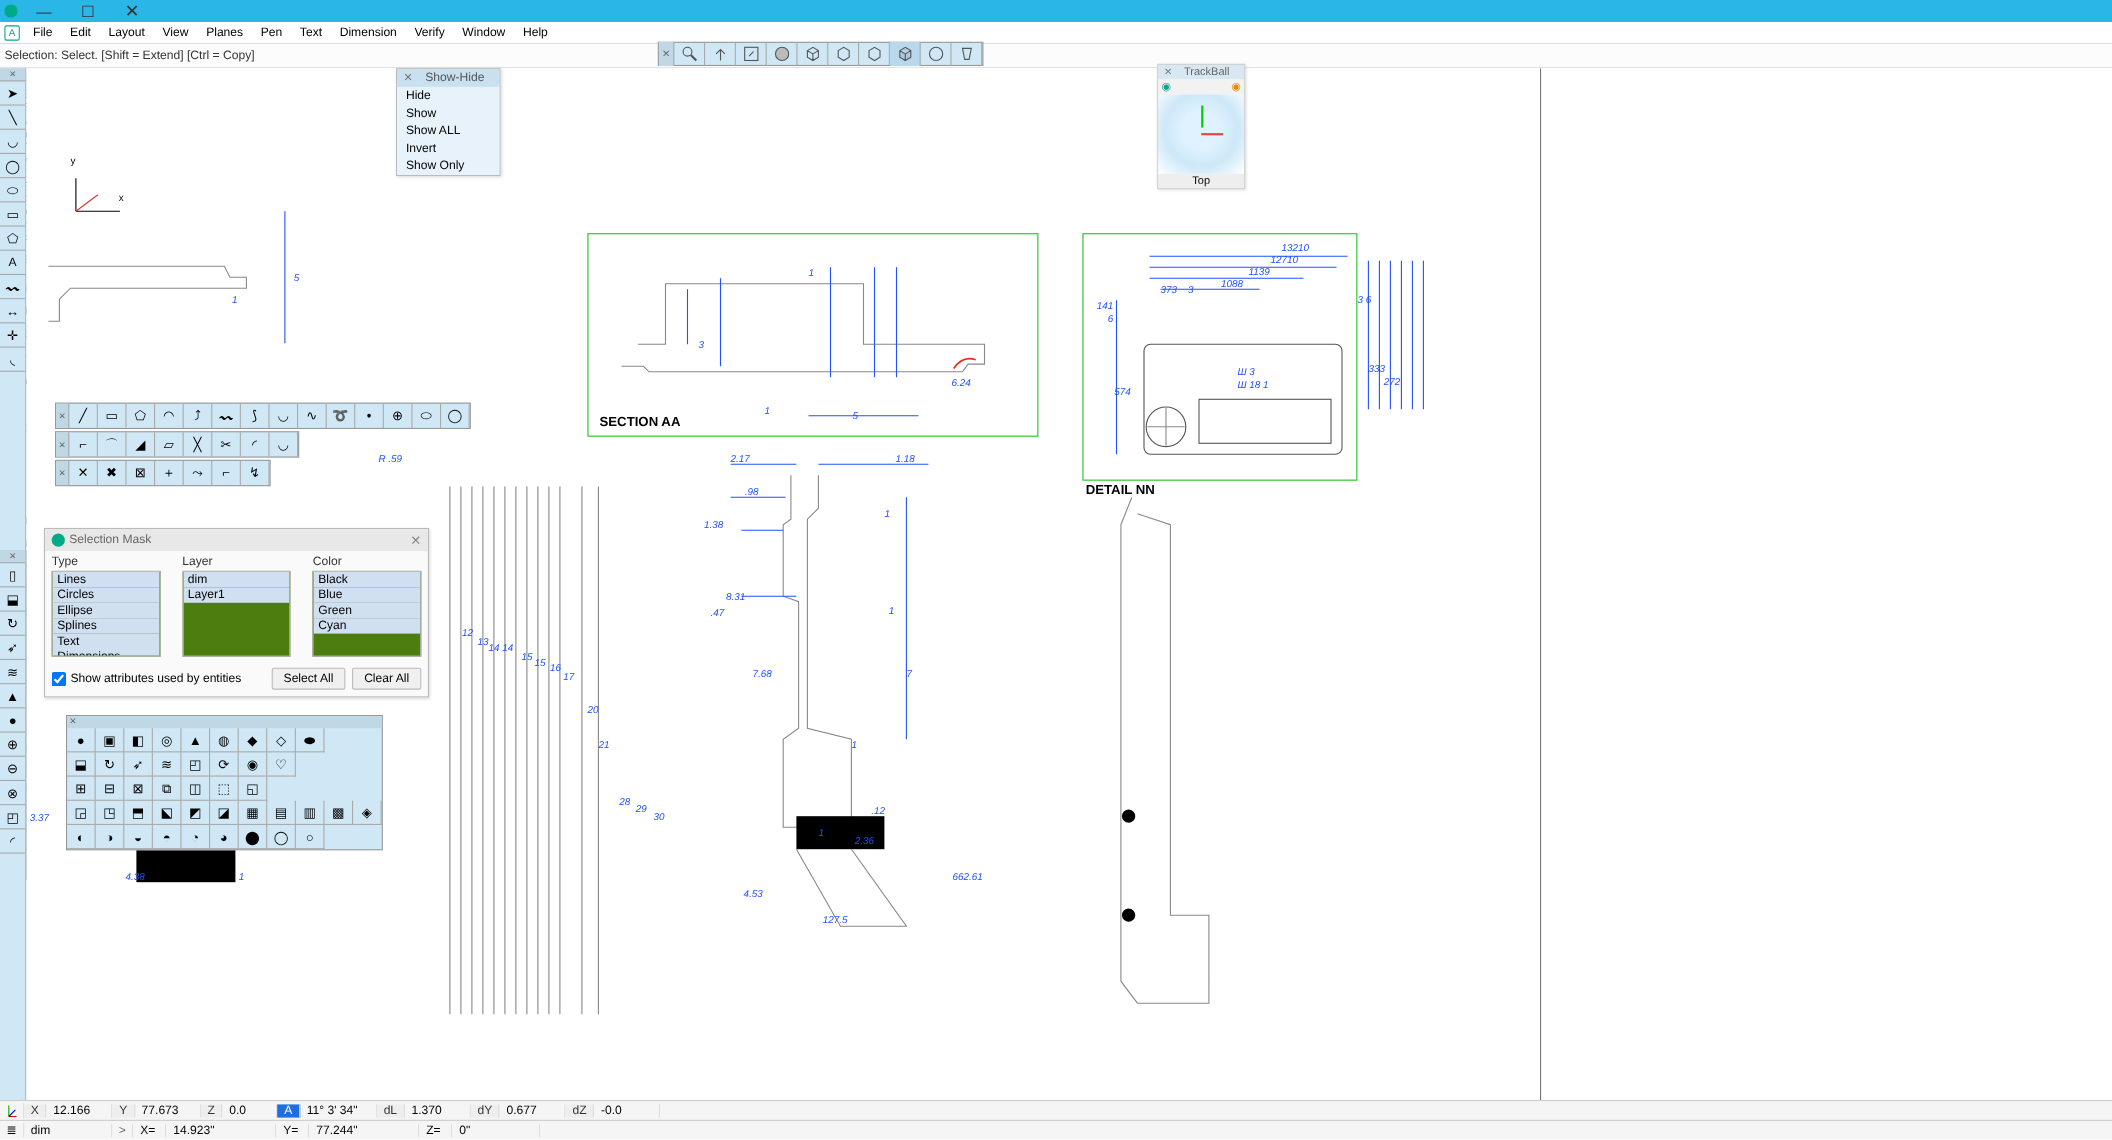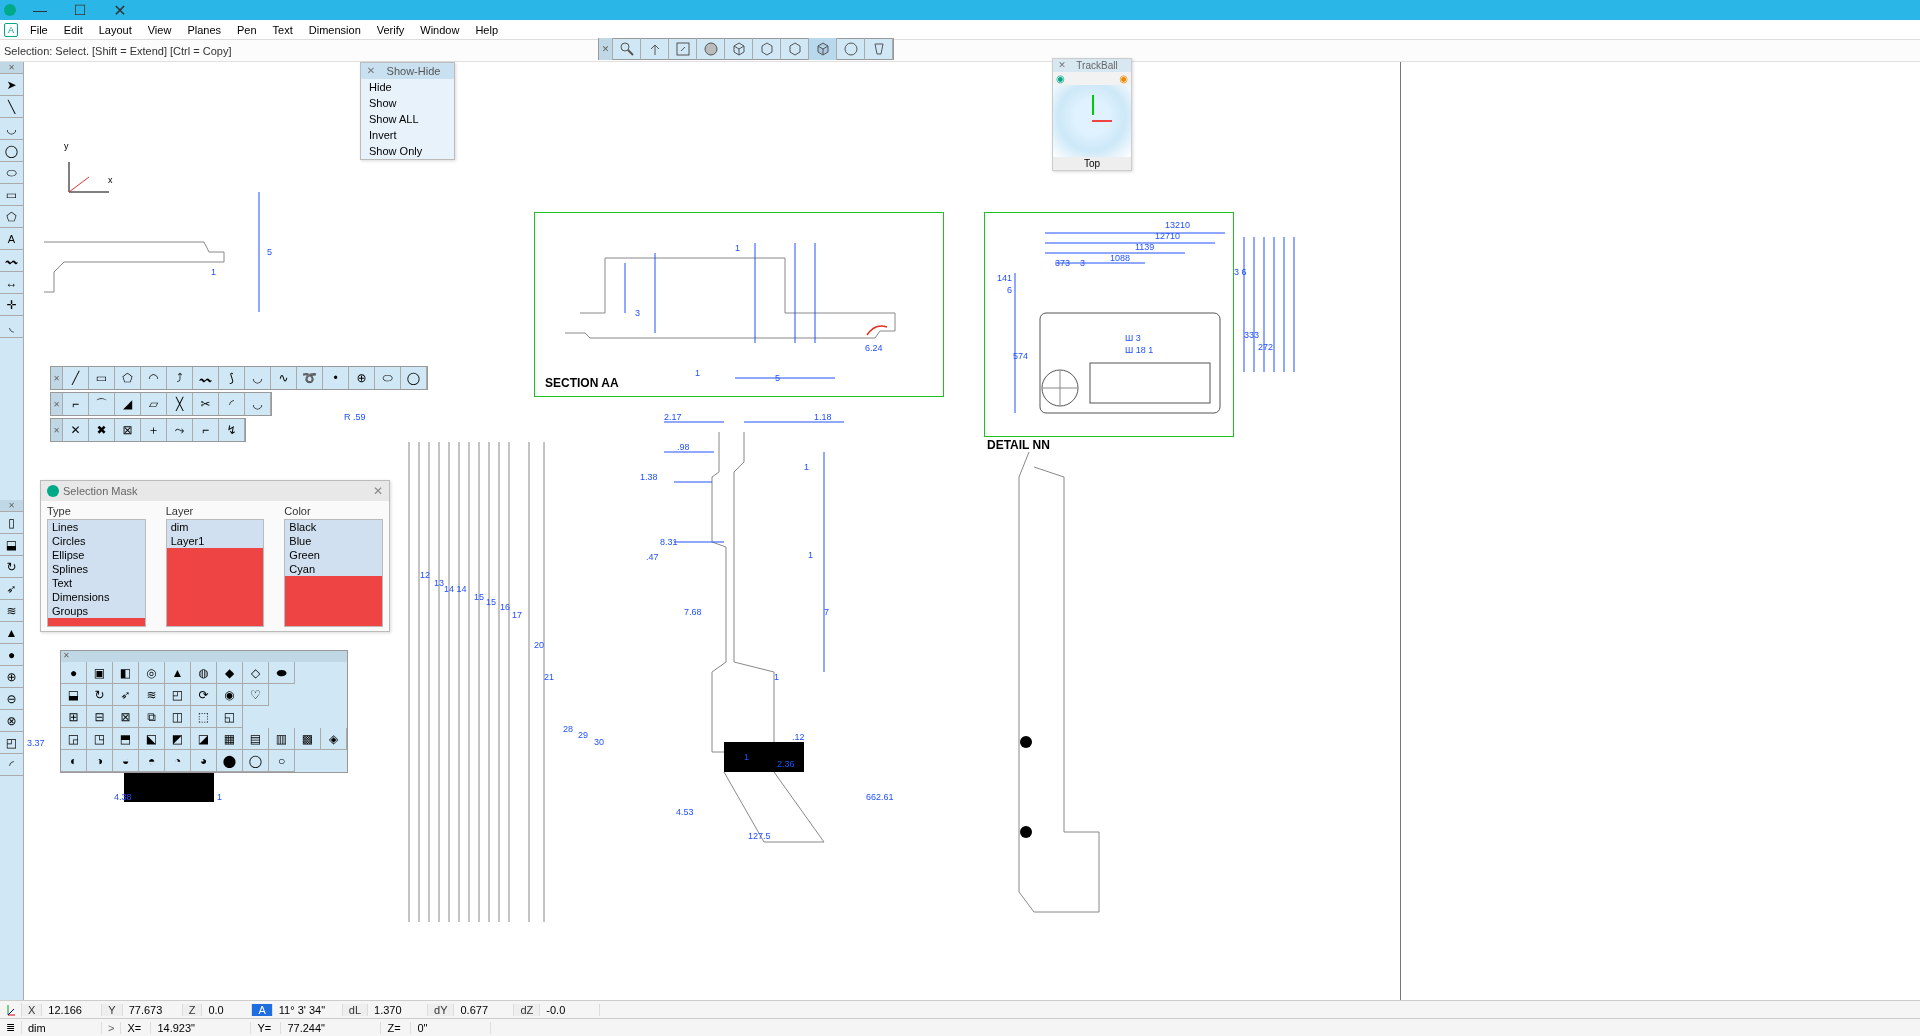--- a/index.html
+++ b/index.html
@@ -37,21 +37,21 @@
 .axis { position: absolute; left: 40px; top: 85px; width: 50px; height: 50px; }
 .axis svg { position: absolute; left: 0; bottom: 0; }
 
 
 .section-box { position: absolute; border: 1.5px solid #1ec11e; }
 .section-aa { left: 510px; top: 150px; width: 410px; height: 185px; }
 .detail-nn { left: 960px; top: 150px; width: 250px; height: 225px; }
 .section-label { font-weight: bold; font-size: 12px; position: absolute; }
 
 
-.dim { color: #2050ff; font-size: 9px; position: absolute; }
+.dim { color: #2050ff; font-size: 9px; position: absolute; font-style: italic; }
 
 
 .panel { position: absolute; background: #f3f3f3; border: 1px solid #bbb; box-shadow: 1px 1px 3px rgba(0,0,0,0.15); font-size: 11px; }
 .panel .panel-title { background: #e8e8e8; padding: 3px 6px; color: #666; font-size: 11px; display: flex; align-items: center; }
 .panel .panel-title .picon { width: 12px; height: 12px; background: #0a8; border-radius: 50%; margin-right: 4px; }
 .panel .panel-title .px { margin-left: auto; font-size: 12px; color: #888; cursor: pointer; }
 
 
 .show-hide { left: 360px; top: 62px; width: 95px; }
 .show-hide .sh-title { background: #c8e0f0; padding: 2px 4px; text-align: center; font-size: 11px; color: #555; display: flex; }
@@ -65,21 +65,21 @@
 .trackball .tb-body { height: 72px; background: radial-gradient(circle at 50% 45%, #e0f2ff 30%, #cde8f8 60%, #fff 100%); position: relative; }
 .trackball .tb-foot { text-align: center; font-size: 10px; padding: 1px; background: #eee; }
 .trackball .cross-v { position: absolute; left: 50%; top: 10px; width: 0; height: 20px; border-left: 2px solid #0c0; }
 .trackball .cross-h { position: absolute; left: 50%; top: 35px; width: 20px; height: 0; border-top: 2px solid #e44; }
 
 
 .selection-mask { left: 40px; top: 480px; width: 350px; background: #fafafa; }
 .selection-mask .cols { display: flex; padding: 4px 6px; gap: 20px; }
 .selection-mask .col { flex: 1; }
 .selection-mask .col h { display: block; font-size: 11px; color: #333; margin-bottom: 2px; }
-.selection-mask .listbox { height: 108px; border: 1px solid #bbb; background: #ef4444; overflow: hidden; font-size: 11px; }
+.selection-mask .listbox { height: 78px; border: 1px solid #bbb; background: #4d7c0f; overflow: hidden; font-size: 11px; }
 .selection-mask .listbox div { padding: 1px 4px; }
 .selection-mask .listbox div.sel { background: #d0e0f0; }
 .selection-mask .footer { display: flex; padding: 6px; gap: 8px; align-items: center; }
 .selection-mask .footer .chk { display: flex; align-items: center; gap: 4px; font-size: 11px; }
 .selection-mask .footer .btns { margin-left: auto; display: flex; gap: 6px; }
 .selection-mask .footer button { padding: 3px 10px; font-size: 11px; border: 1px solid #bbb; background: #f0f0f0; border-radius: 2px; }
 
 
 .snaps { left: 1228px; top: 382px; width: 80px; background: #fafafa; border: 1px solid #ccc; font-size: 11px; }
 .snaps .s-title { padding: 2px 4px; color: #666; display: flex; background: #eee; }
@@ -510,20 +510,30 @@
     <div class="col">
       <h>Color</h>
       <div class="listbox">
         <div class="sel">Black</div>
         <div class="sel">Blue</div>
         <div class="sel">Green</div>
         <div class="sel">Cyan</div>
       </div>
     </div>
   </div>
+  <div class="footer">
+    <label class="chk">
+        <input type="checkbox" checked="" style="">
+        <span>Show attributes used by entities</span>
+      </label>
+    <div class="btns">
+      <button>Select All</button>
+      <button>Clear All</button>
+    </div>
+  </div>
 </div>
 
 <div class="solids-palette">
   <div class="sp-close">✕</div>
   <div class="sp-row">
     <div class="sp-btn">●</div>
     <div class="sp-btn">▣</div>
     <div class="sp-btn">◧</div>
     <div class="sp-btn">◎</div>
     <div class="sp-btn">▲</div>

